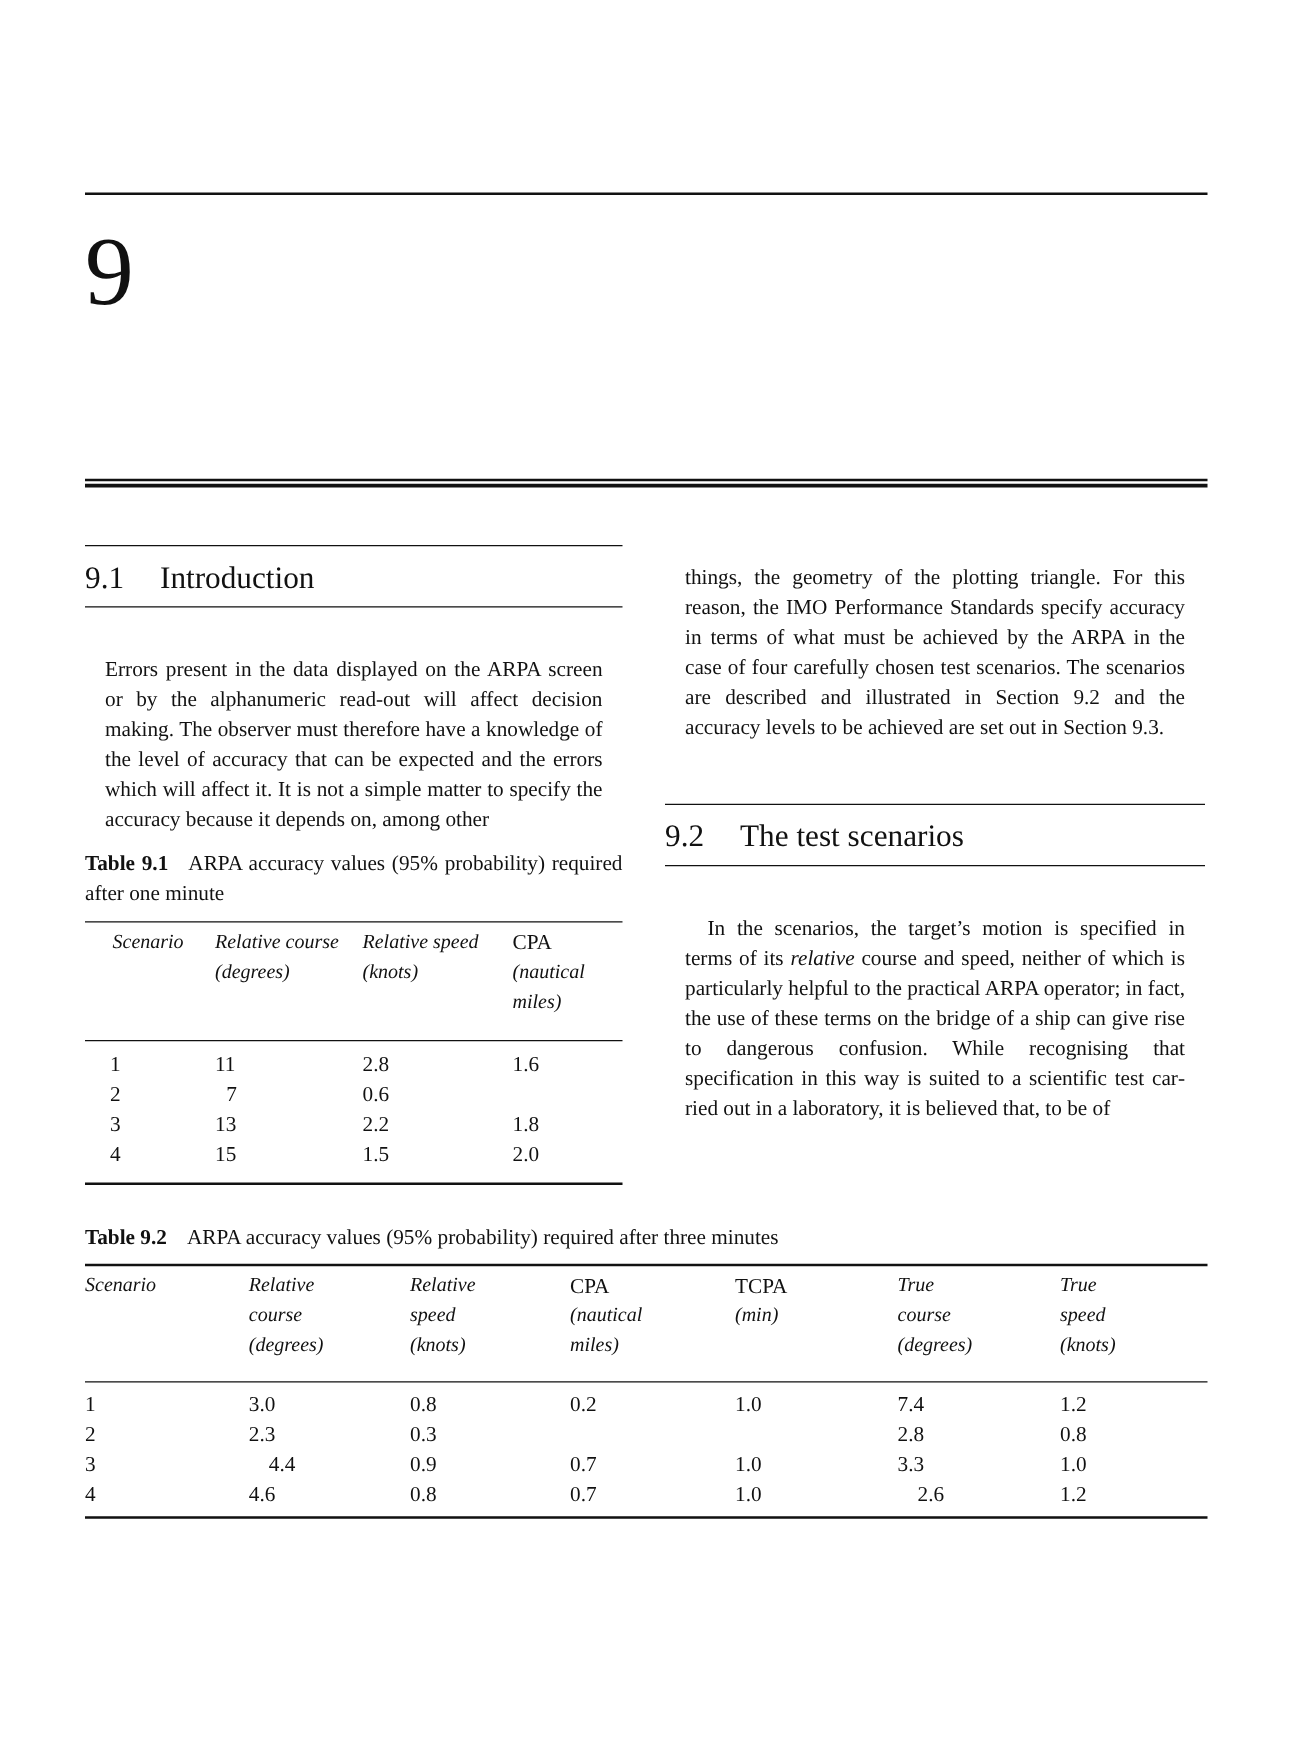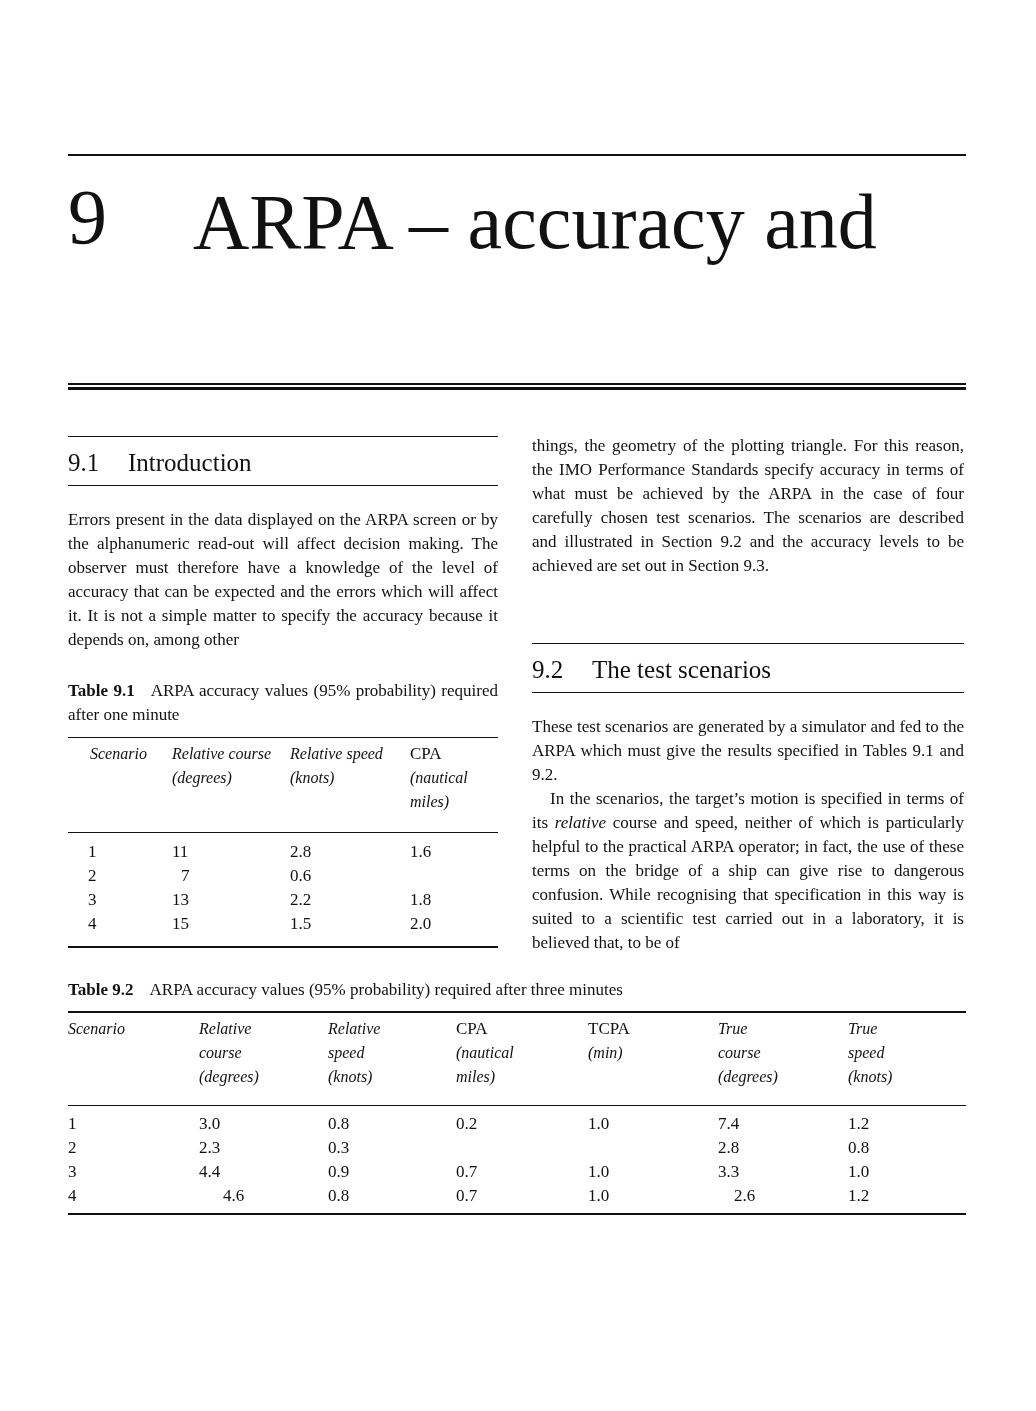--- a/index.html
+++ b/index.html
@@ -12,39 +12,38 @@
 
   .chap-num { left: 68px; top: 178px; font-size: 78px; line-height: 1; }
   .chap-title { left: 193px; top: 178px; font-size: 78px; line-height: 88px; width: 760px; }
 
   .sec-head { font-size: 25px; line-height: 1; white-space: nowrap; }
   .sec-head .num { display: inline-block; width: 60px; }
 
   .para {
     font-size: 17px; line-height: 24px; text-align: justify; text-align-last: left;
   }
-  .para p { margin: 0; }
+  .para p { margin: 16px; }
   .para p.indent { text-indent: 18px; }
 
   .caption { font-size: 17px; line-height: 24px; }
   .caption b { font-weight: bold; margin-right: 16px; }
 
   .t1 { font-size: 17px; }
   .t1 .h { font-style: italic; font-size: 16px; line-height: 24px; }
   .cell { position: absolute; line-height: 24px; white-space: nowrap; }
 
   .t2 { font-size: 17px; }
 </style>
 </head>
 <body>
 
 <div class="rule" style="left:68px;top:154px;width:898px;height:2px;"></div>
 <div class="abs chap-num">9</div>
 <div class="abs chap-title">
-  <div>ARPA – accuracy and</div>
 </div>
 <div class="rule" style="left:68px;top:383px;width:898px;height:2px;"></div>
 <div class="rule" style="left:68px;top:387px;width:898px;height:3px;"></div>
 
 <div class="rule" style="left:68px;top:436px;width:430px;height:1px;"></div>
 <div class="abs sec-head" style="left:68px;top:450px;">
   <span class="num">9.1</span><span>Introduction</span>
 </div>
 <div class="rule" style="left:68px;top:485px;width:430px;height:1px;"></div>
 <div class="abs para" style="left:68px;top:508px;width:430px;">
@@ -106,21 +105,20 @@
 <div class="abs para" style="left:532px;top:434px;width:432px;">
   <p>things, the geometry of the plotting triangle. For this reason, the IMO Performance Standards specify accuracy in terms of what must be achieved by the ARPA in the case of four carefully chosen test scenarios. The scenarios are described and illustrated in Section 9.2 and the accuracy levels to be achieved are set out in Section 9.3.</p>
 </div>
 
 <div class="rule" style="left:532px;top:643px;width:432px;height:1px;"></div>
 <div class="abs sec-head" style="left:532px;top:657px;">
   <span class="num">9.2</span><span>The test scenarios</span>
 </div>
 <div class="rule" style="left:532px;top:692px;width:432px;height:1px;"></div>
 <div class="abs para" style="left:532px;top:715px;width:432px;">
-  <p>These test scenarios are generated by a simulator and fed to the ARPA which must give the results specified in Tables 9.1 and 9.2.</p>
   <p class="indent"><span>In the scenarios, the target’s motion is specified in terms of its </span><em>relative</em><span> course and speed, neither of which is particularly helpful to the practical ARPA operator; in fact, the use of these terms on the bridge of a ship can give rise to dangerous confusion. While recognising that specification in this way is suited to a scientific test car­ried out in a laboratory, it is believed that, to be of</span></p>
 </div>
 
 <div class="abs caption" style="left:68px;top:978px;width:900px;">
   <b>Table 9.2</b><span>ARPA accuracy values (95% probability) required after three minutes</span>
 </div>
 <div class="rule" style="left:68px;top:1011px;width:898px;height:2px;"></div>
 
 <div class="abs t2" style="left:68px;top:1017px;width:898px;height:80px;">
   <div class="cell h" style="left:0;font-style:italic;font-size:16px;">
@@ -172,30 +170,30 @@
     <span class="cell" style="left:0;">2</span>
     <span class="cell" style="left:131px;">2.3</span>
     <span class="cell" style="left:260px;">0.3</span>
     <span class="cell" style="left:388px;"></span>
     <span class="cell" style="left:520px;"></span>
     <span class="cell" style="left:650px;">2.8</span>
     <span class="cell" style="left:780px;">0.8</span>
   </div>
   <div class="cell" style="left:0;top:48px;width:898px;height:24px;">
     <span class="cell" style="left:0;">3</span>
-    <span class="cell" style="left:131px;">4.4</span>
+    <span class="cell" style="left:147px;">4.4</span>
     <span class="cell" style="left:260px;">0.9</span>
     <span class="cell" style="left:388px;">0.7</span>
     <span class="cell" style="left:520px;">1.0</span>
     <span class="cell" style="left:650px;">3.3</span>
     <span class="cell" style="left:780px;">1.0</span>
   </div>
   <div class="cell" style="left:0;top:72px;width:898px;height:24px;">
     <span class="cell" style="left:0;">4</span>
-    <span class="cell" style="left:131px;margin-left:24px;">4.6</span>
+    <span class="cell" style="left:131px;">4.6</span>
     <span class="cell" style="left:260px;">0.8</span>
     <span class="cell" style="left:388px;">0.7</span>
     <span class="cell" style="left:520px;">1.0</span>
     <span class="cell" style="left:650px;margin-left:16px;">2.6</span>
     <span class="cell" style="left:780px;">1.2</span>
   </div>
 </div>
 <div class="rule" style="left:68px;top:1213px;width:898px;height:2px;"></div>
 
 </body></html>

